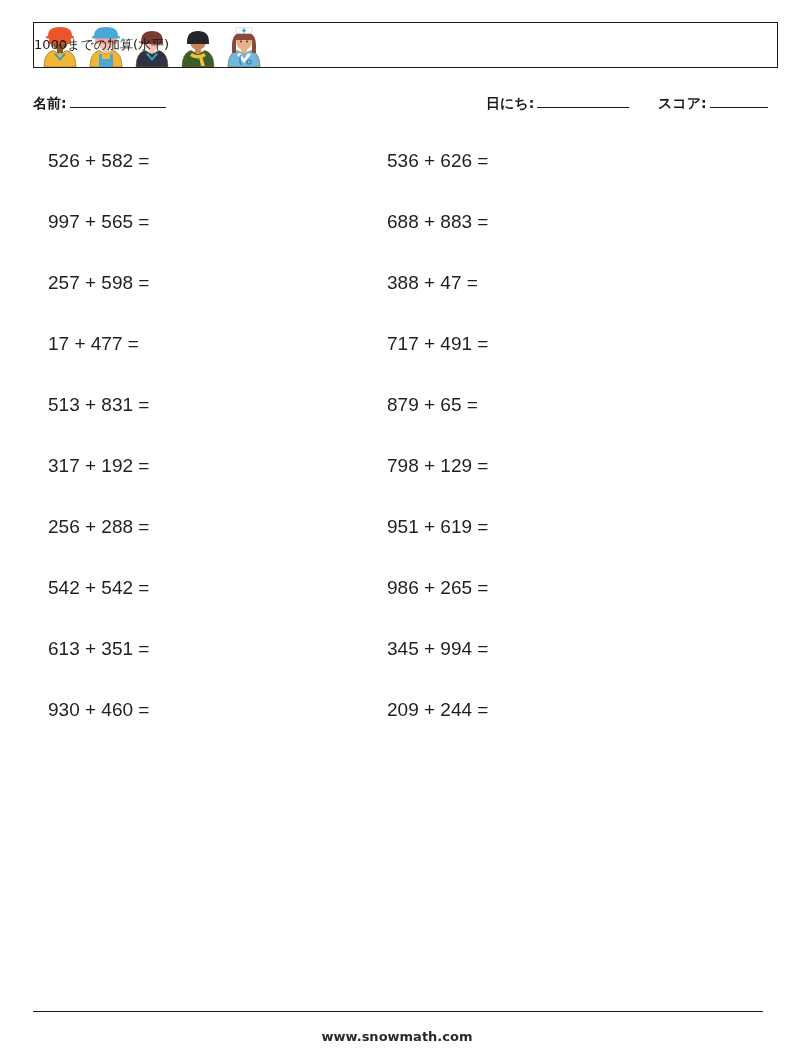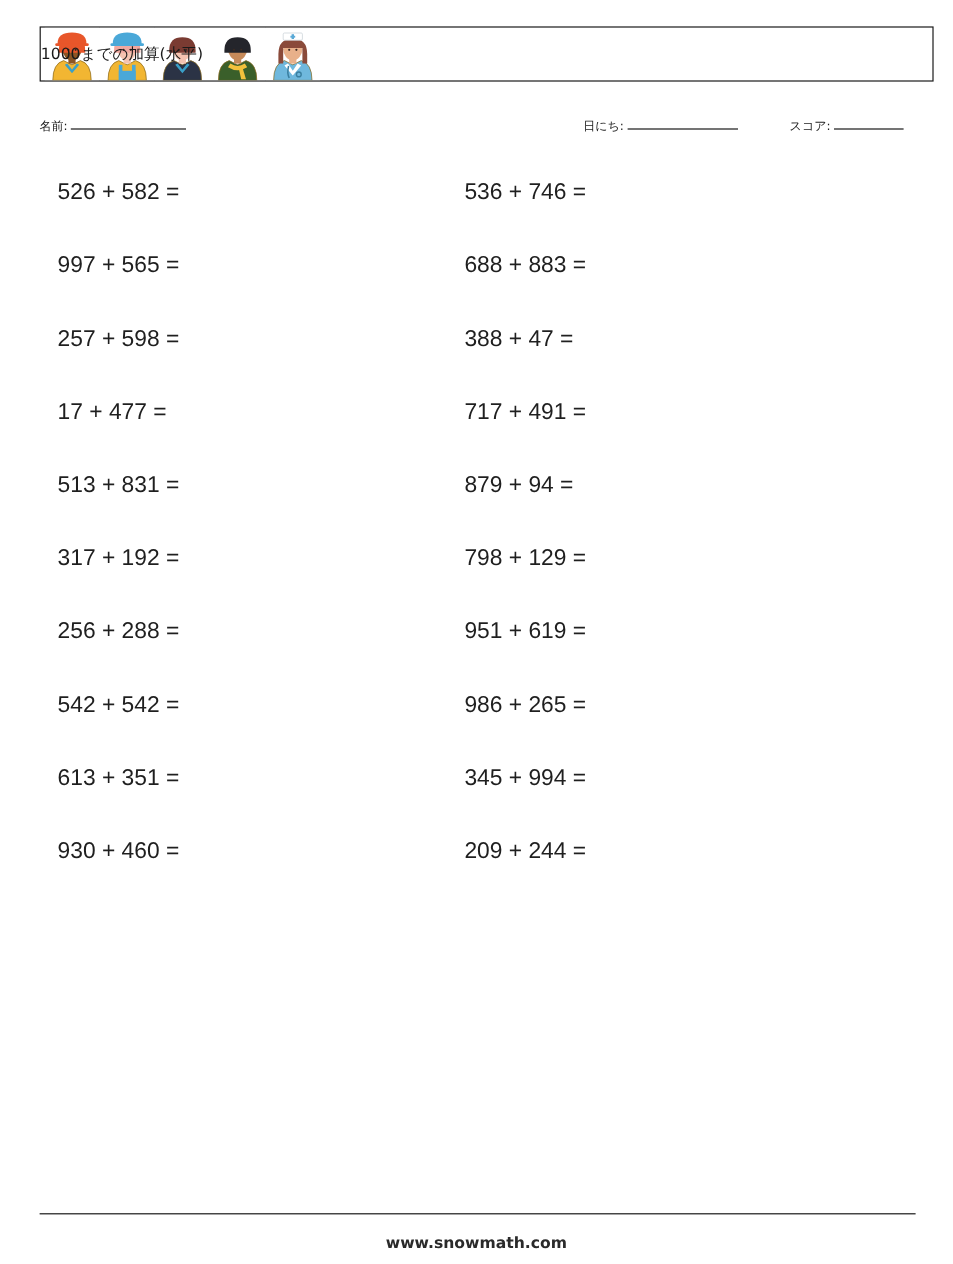--- a/index.html
+++ b/index.html
@@ -55,22 +55,23 @@
   }
 
   
   .info-row {
     position: absolute;
     left: 33px;
     top: 92px;
     width: 745px;
     height: 26px;
     font-family: "DejaVu Sans", sans-serif;
-    font-size: 10px;
+    font-size: 14px;
     color: #1a1a1a;
+    font-weight: bold;
   }
   .info-left  { position: absolute; left: 0px;   top: 2px; white-space: nowrap; }
   .info-date  { position: absolute; left: 453px; top: 2px; white-space: nowrap; }
   .info-score { position: absolute; left: 625px; top: 2px; white-space: nowrap; }
 
   .blank-line {
     display: inline-block;
     border-bottom: 1.6px solid #1a1a1a;
     vertical-align: baseline;
     margin-left: 3px;
@@ -213,37 +214,37 @@
     <span>日にち:</span><span class="blank-line bl-date"></span>
   </div>
   <div class="info-score">
     <span>スコア:</span><span class="blank-line bl-score"></span>
   </div>
 </div>
 
 <div class="problems">
     <div class="prob-row">
       <div class="prob col-1">526 + 582 =</div>
-      <div class="prob col-2">536 + 746 =</div>
+      <div class="prob col-2">536 + 626 =</div>
     </div>
     <div class="prob-row">
       <div class="prob col-1">997 + 565 =</div>
       <div class="prob col-2">688 + 883 =</div>
     </div>
     <div class="prob-row">
       <div class="prob col-1">257 + 598 =</div>
       <div class="prob col-2">388 + 47 =</div>
     </div>
     <div class="prob-row">
       <div class="prob col-1">17 + 477 =</div>
       <div class="prob col-2">717 + 491 =</div>
     </div>
     <div class="prob-row">
       <div class="prob col-1">513 + 831 =</div>
-      <div class="prob col-2">879 + 94 =</div>
+      <div class="prob col-2">879 + 65 =</div>
     </div>
     <div class="prob-row">
       <div class="prob col-1">317 + 192 =</div>
       <div class="prob col-2">798 + 129 =</div>
     </div>
     <div class="prob-row">
       <div class="prob col-1">256 + 288 =</div>
       <div class="prob col-2">951 + 619 =</div>
     </div>
     <div class="prob-row">

